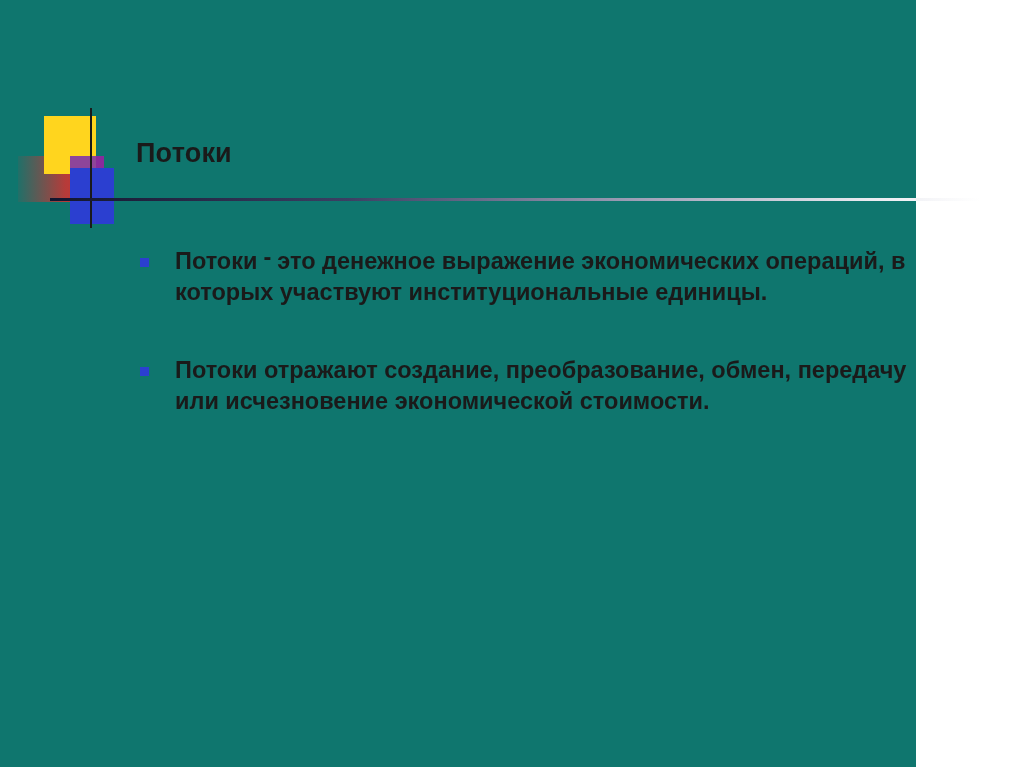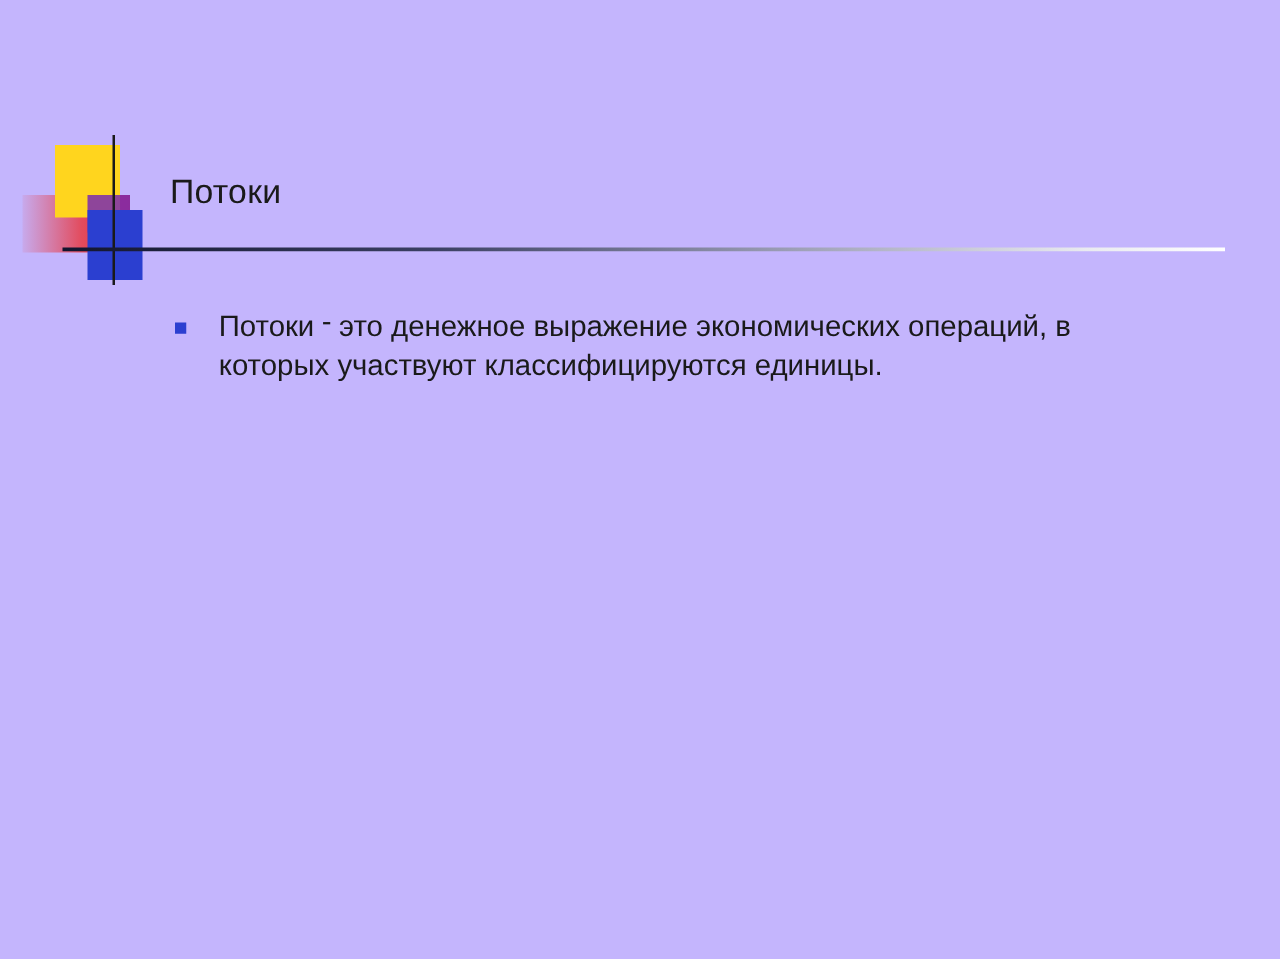--- a/index.html
+++ b/index.html
@@ -13,23 +13,24 @@
     overflow: hidden;
     font-family: "Liberation Sans", sans-serif;
     color: #111111;
     position: relative;
   }
 
   .slide {
     position: absolute;
     left: 0;
     top: 0;
-    width: 1024px;
+    width: 916px;
     height: 767px;
-    background: #c4b5fd;
+    background: #0f766e;
+    font-weight: bold;
   }
 
   
   .deco {
     position: absolute;
     left: 18px;
     top: 108px;
     width: 130px;
     height: 120px;
   }
@@ -140,19 +141,23 @@
     <div class="vline"></div>
   </div>
 
   <div class="title">Потоки</div>
   <div class="rule"></div>
 
   <div class="bullets">
 
     <div class="bullet-row">
       <div class="bullet-mark"></div>
-      <div class="bullet-text"><span>Потоки</span><span class="dash">-</span><span>это денежное выражение экономических операций, в которых участвуют классифицируются единицы.</span></div>
+      <div class="bullet-text"><span>Потоки</span><span class="dash">-</span><span>это денежное выражение экономических операций, в которых участвуют институциональные единицы.</span></div>
     </div>
 
+    <div class="bullet-row">
+      <div class="bullet-mark"></div>
+      <div class="bullet-text"><span>Потоки отражают создание, преобразование, обмен, передачу или исчезновение экономической стоимости.</span></div>
+    </div>
 
 
   </div>
 </div>
 
 </body></html>

